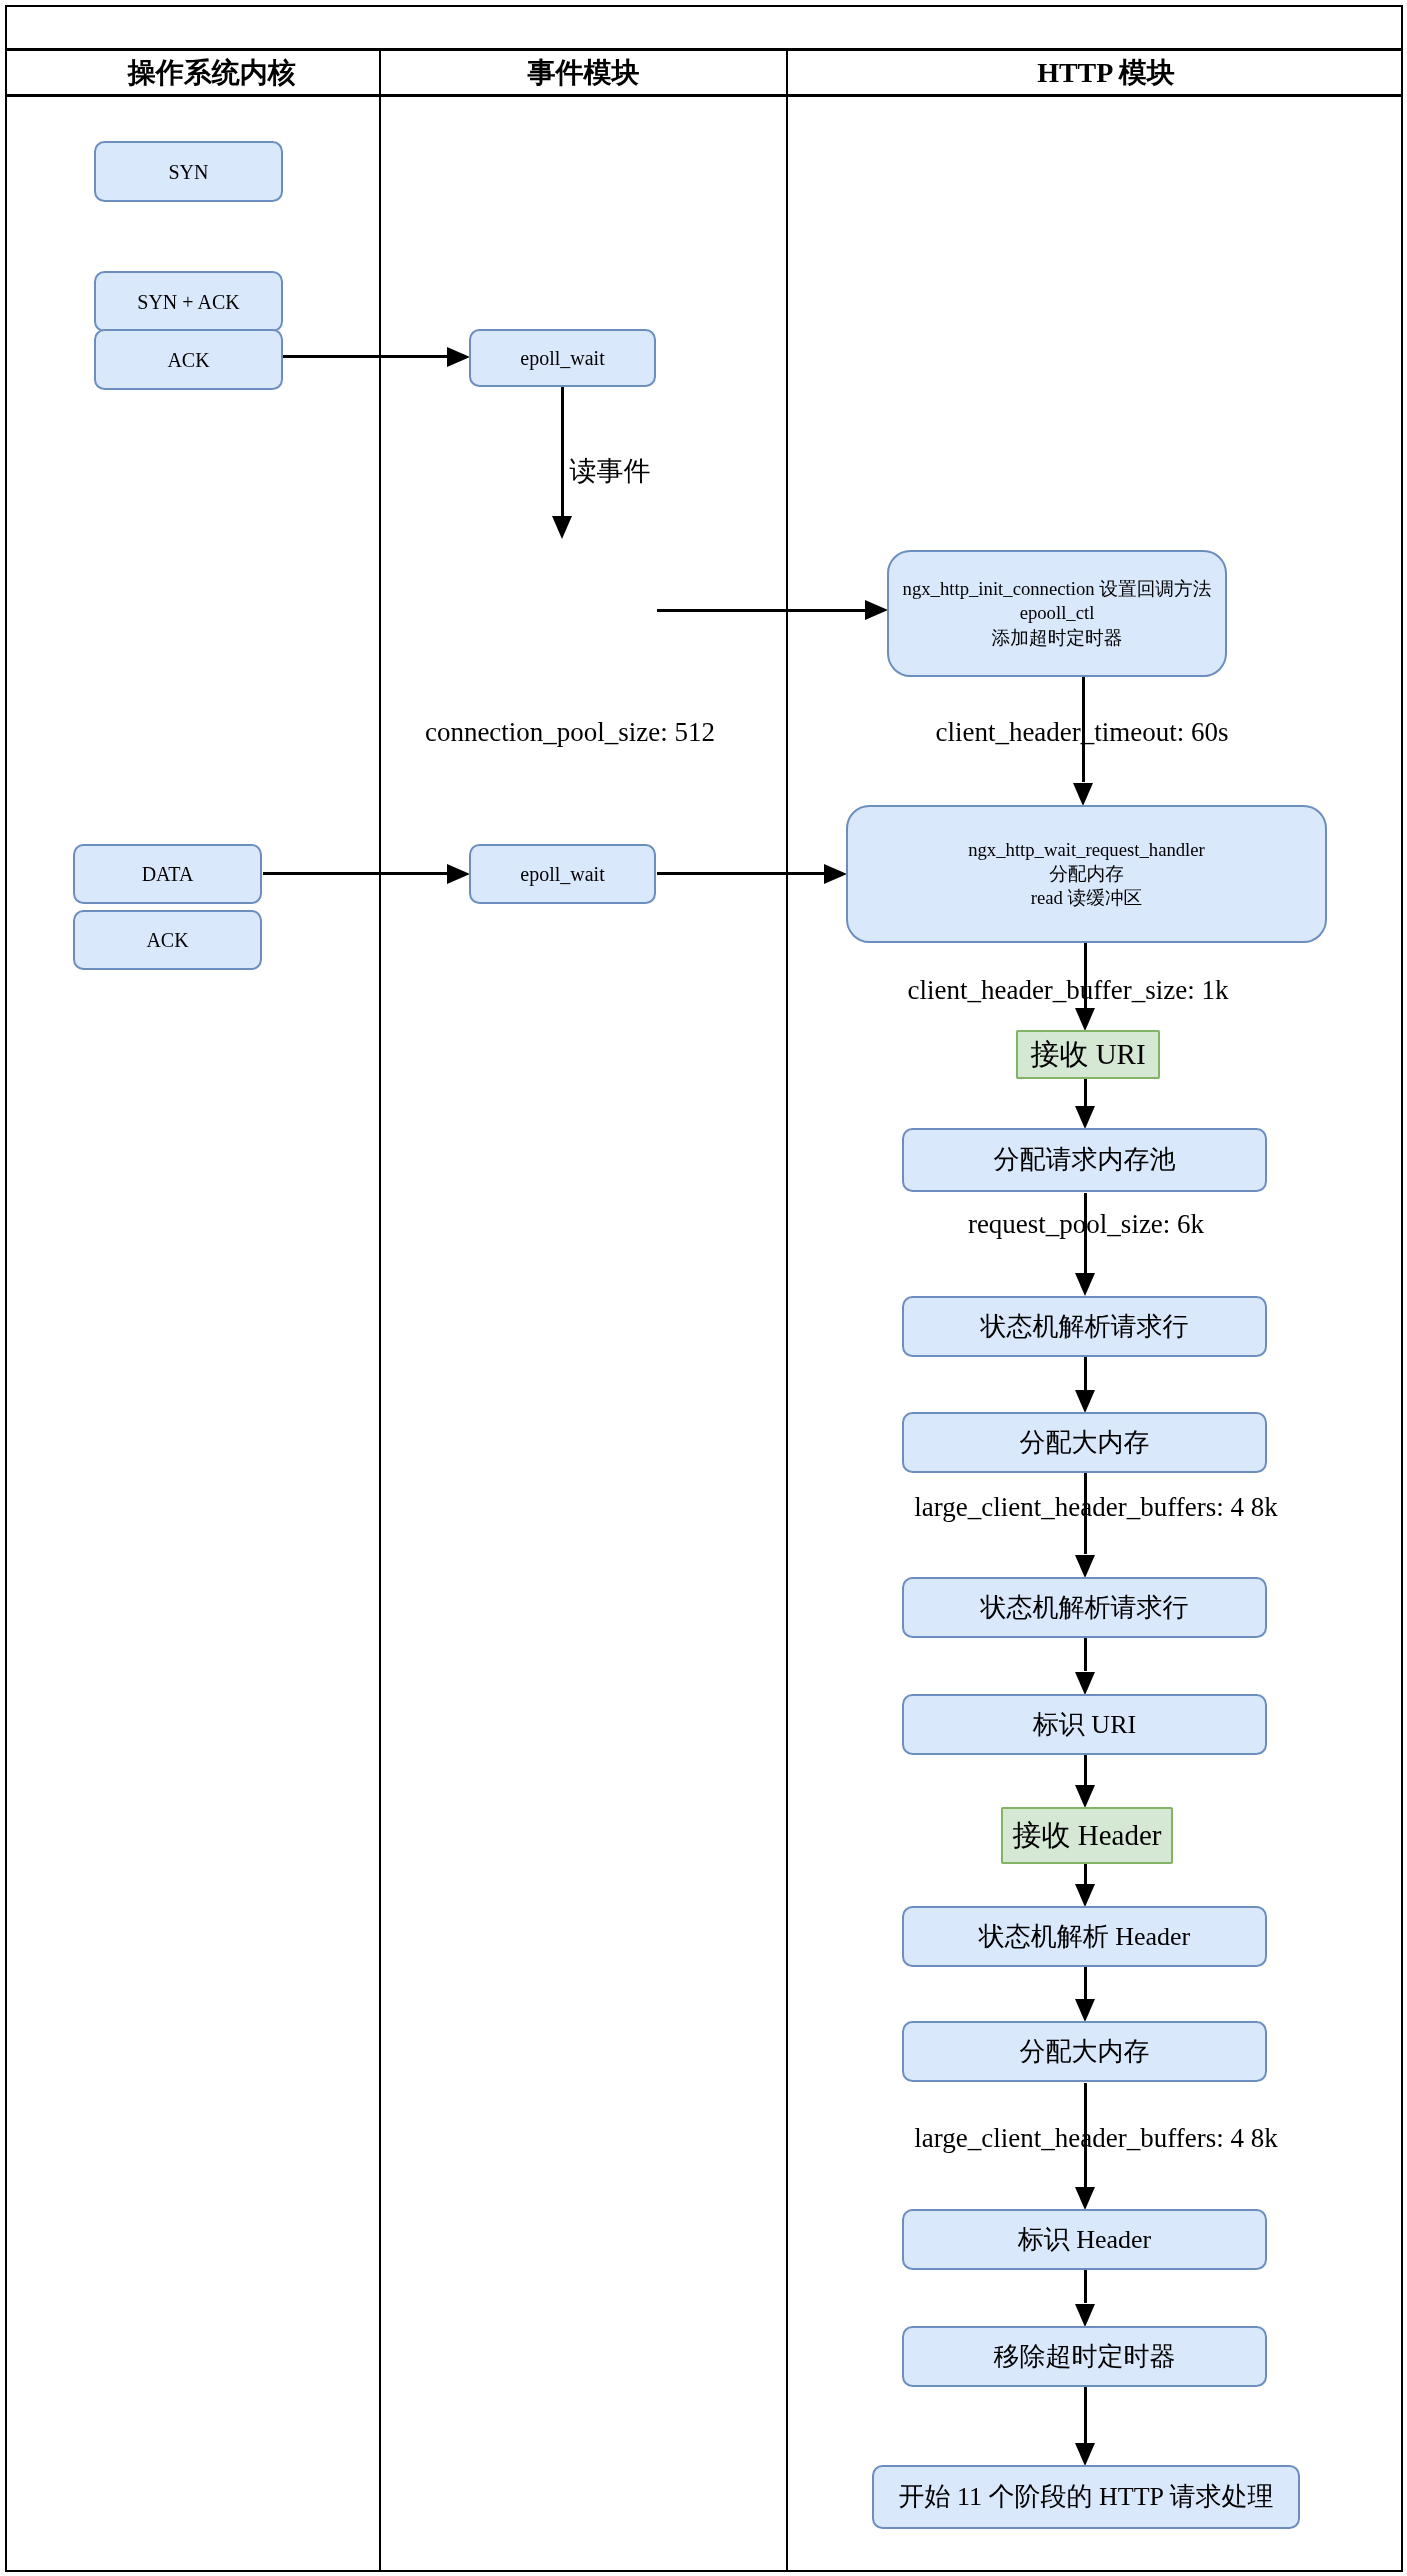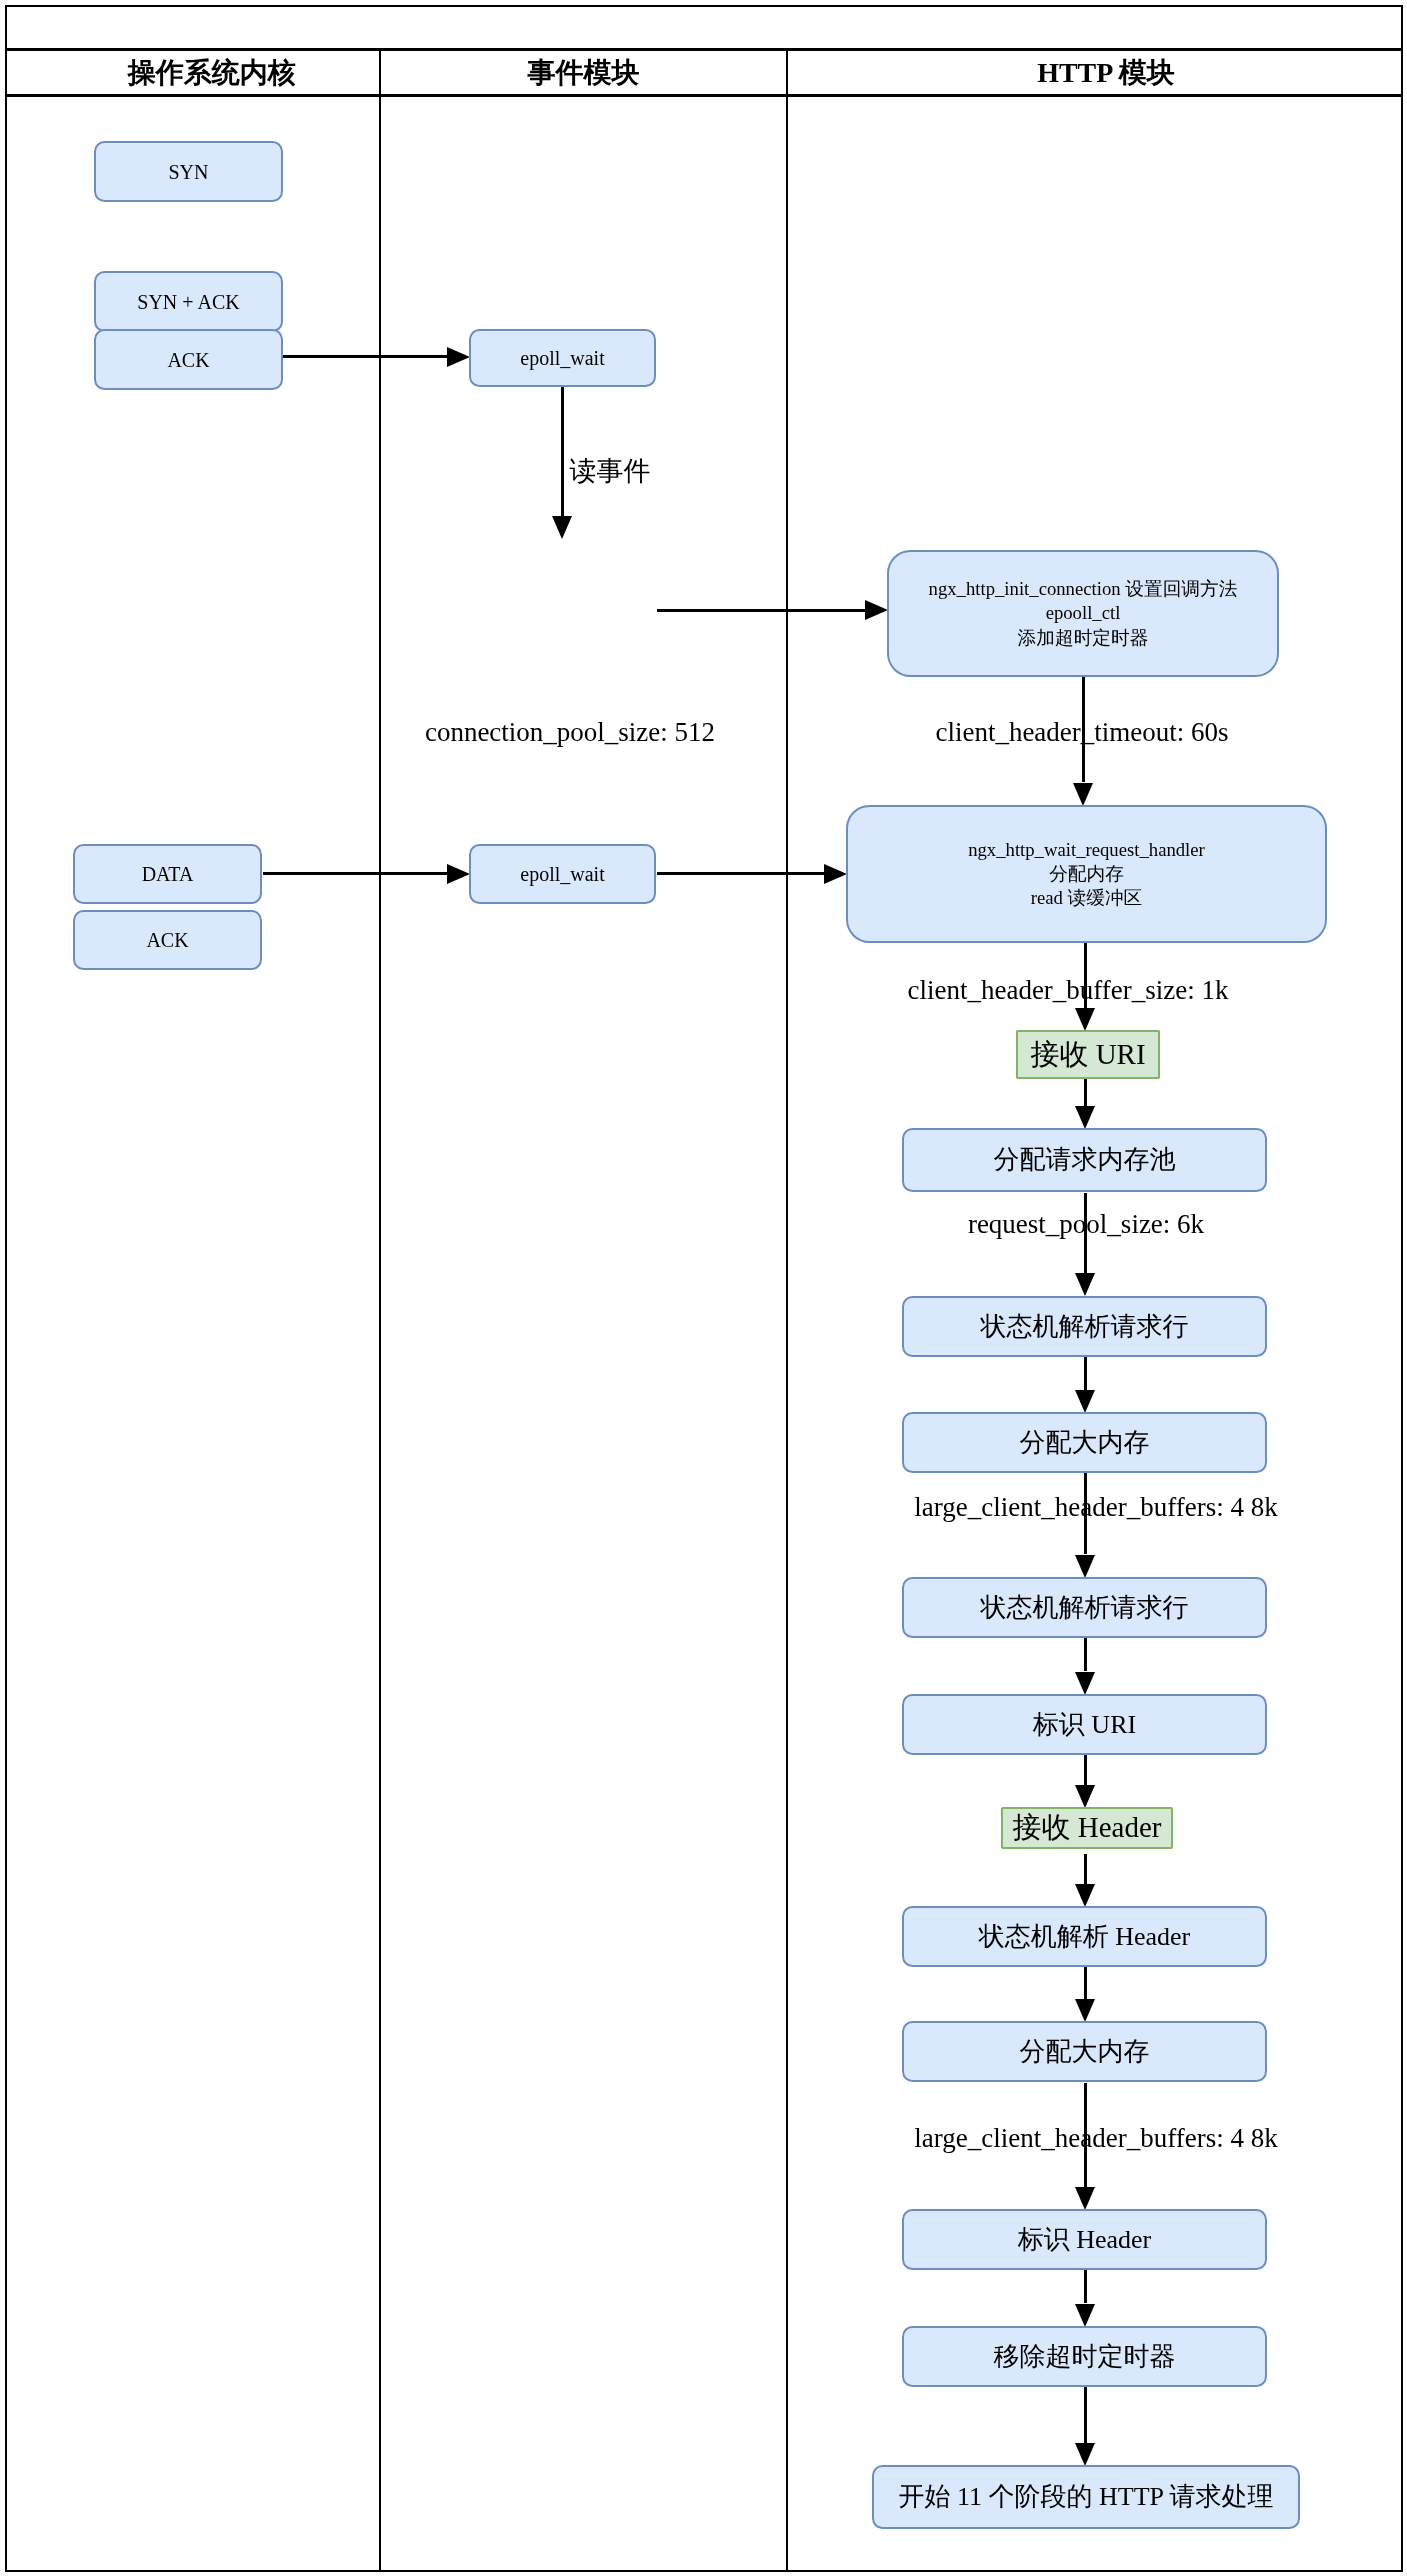--- a/index.html
+++ b/index.html
@@ -114,38 +114,38 @@
 
   <div class="box small" style="left:94px;top:141px;width:189px;height:61px;">SYN</div>
   <div class="box small" style="left:94px;top:235px;width:189px;height:61px;margin-top:36px;">SYN + ACK</div>
   <div class="box small" style="left:94px;top:329px;width:189px;height:61px;">ACK</div>
   <div class="box small" style="left:73px;top:844px;width:189px;height:60px;text-align:right;">DATA</div>
   <div class="box small" style="left:73px;top:910px;width:189px;height:60px;">ACK</div>
 
   <div class="box small" style="left:469px;top:329px;width:187px;height:58px;">epoll_wait</div>
   <div class="box small" style="left:469px;top:844px;width:187px;height:60px;">epoll_wait</div>
 
-  <div class="box big-round" style="left:887px;top:550px;width:392px;height:127px;">
+  <div class="box big-round" style="left:887px;top:550px;width:340px;height:127px;">
     <span>ngx_http_init_connection 设置回调方法</span>
     <span>epooll_ctl</span>
     <span>添加超时定时器</span>
   </div>
   <div class="box big-round" style="left:846px;top:805px;width:481px;height:138px;">
     <span>ngx_http_wait_request_handler</span>
     <span>分配内存</span>
     <span>read 读缓冲区</span>
   </div>
 
   <div class="box green" style="left:1016px;top:1030px;width:144px;height:49px;">接收 URI</div>
   <div class="box" style="left:902px;top:1128px;width:365px;height:64px;">分配请求内存池</div>
   <div class="box" style="left:902px;top:1296px;width:365px;height:61px;">状态机解析请求行</div>
   <div class="box" style="left:902px;top:1412px;width:365px;height:61px;">分配大内存</div>
   <div class="box" style="left:902px;top:1577px;width:365px;height:61px;">状态机解析请求行</div>
   <div class="box" style="left:902px;top:1694px;width:365px;height:61px;">标识 URI</div>
-  <div class="box green" style="left:1001px;top:1807px;width:172px;height:42px;">接收 Header</div>
+  <div class="box green" style="left:1001px;top:1807px;width:172px;height:57px;">接收 Header</div>
   <div class="box" style="left:902px;top:1906px;width:365px;height:61px;">状态机解析 Header</div>
   <div class="box" style="left:902px;top:2021px;width:365px;height:61px;">分配大内存</div>
   <div class="box" style="left:902px;top:2209px;width:365px;height:61px;">标识 Header</div>
   <div class="box" style="left:902px;top:2326px;width:365px;height:61px;">移除超时定时器</div>
   <div class="box" style="left:872px;top:2465px;width:428px;height:64px;">开始 11 个阶段的 HTTP 请求处理</div>
 
   <div class="alabel" style="left:610px;top:471px;">读事件</div>
   <div class="alabel" style="left:570px;top:732px;">connection_pool_size: 512</div>
   <div class="alabel" style="left:1082px;top:732px;">client_header_timeout: 60s</div>
   <div class="alabel" style="left:1068px;top:990px;">client_header_buffer_size: 1k</div>

